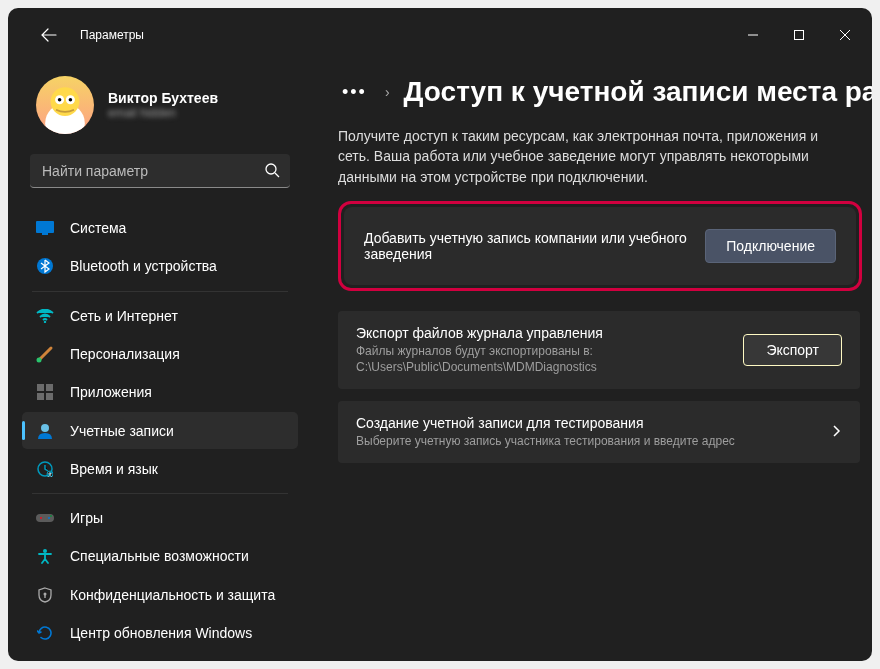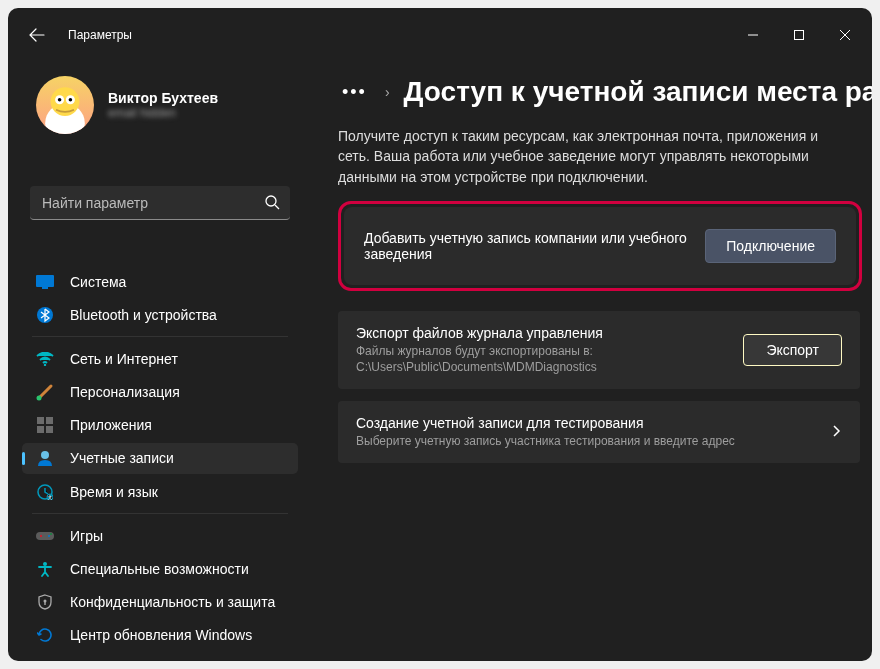--- a/index.html
+++ b/index.html
@@ -2,35 +2,35 @@
 <html><head>
 <meta charset="utf-8">
 <style>
   * { box-sizing: border-box; margin: 0; padding: 0; font-family: "Segoe UI", Arial, sans-serif; }
   body { background: #f0f0f0; width: 880px; height: 669px; overflow: hidden; }
   .window {
     width: 864px; height: 653px; margin: 8px; background: #202020; border-radius: 10px;
     overflow: hidden; position: relative; color: #fff; display: flex; flex-direction: column;
   }
   .titlebar {
-    height: 44px; display: flex; align-items: center; padding: 10px 4px 0 14px;
+    height: 44px; display: flex; align-items: center; padding: 10px 4px 0 14px; margin-left: 12px;
   }
   .back-btn { width: 30px; height: 30px; display:flex; align-items:center; justify-content:center; color:#fff; }
   .title-text { font-size: 12px; margin-left: 16px; color: #fff; }
   .win-controls { margin-left: auto; display:flex; }
   .win-btn { width: 46px; height: 32px; display:flex; align-items:center; justify-content:center; }
   .win-btn svg { stroke:#fff; }
   .body { flex:1; display:flex; overflow:hidden; }
-  .sidebar { width: 300px; padding: 0 10px 0 14px; display:flex; flex-direction:column; overflow:hidden;gap:32px; }
+  .sidebar { width: 300px; padding: 0 10px 0 14px; display:flex; flex-direction:column; overflow:hidden; }
   .profile { display:flex; align-items:center; gap:14px; padding: 24px 8px 14px 14px; }
   .avatar { width:58px; height:58px; border-radius:50%; background: linear-gradient(#f6d365,#fda085); overflow:hidden; display:flex; align-items:flex-end; justify-content:center; }
   .avatar svg { width: 54px; height: 54px; }
   .profile-name { font-size:14px; font-weight:600; }
   .profile-email { font-size:12px; color:#999; filter: blur(2.5px); }
-  .search-row { margin: 6px 8px 14px 8px; position:relative; }
+  .search-row { margin: 6px 8px 22px 8px; position:relative; }
   .search-input {
     width:100%; height:34px; background:#2d2d2d; border:none; border-bottom:1px solid #8a8a8a;
     border-radius:4px; padding:0 36px 0 12px; color:#ccc; font-size:14px; outline:none;
   }
   .search-input::placeholder { color:#bbb; }
   .search-icon { position:absolute; right:10px; top:8px; color:#eee; }
   .nav { display:flex; flex-direction:column; gap:2px; overflow-y:auto; padding-bottom: 10px;}
   .nav-item {
     display:flex; align-items:center; gap:16px; height:37px; padding:0 12px 0 14px;
     border-radius:5px; font-size:14px; color:#fff; cursor:default;

